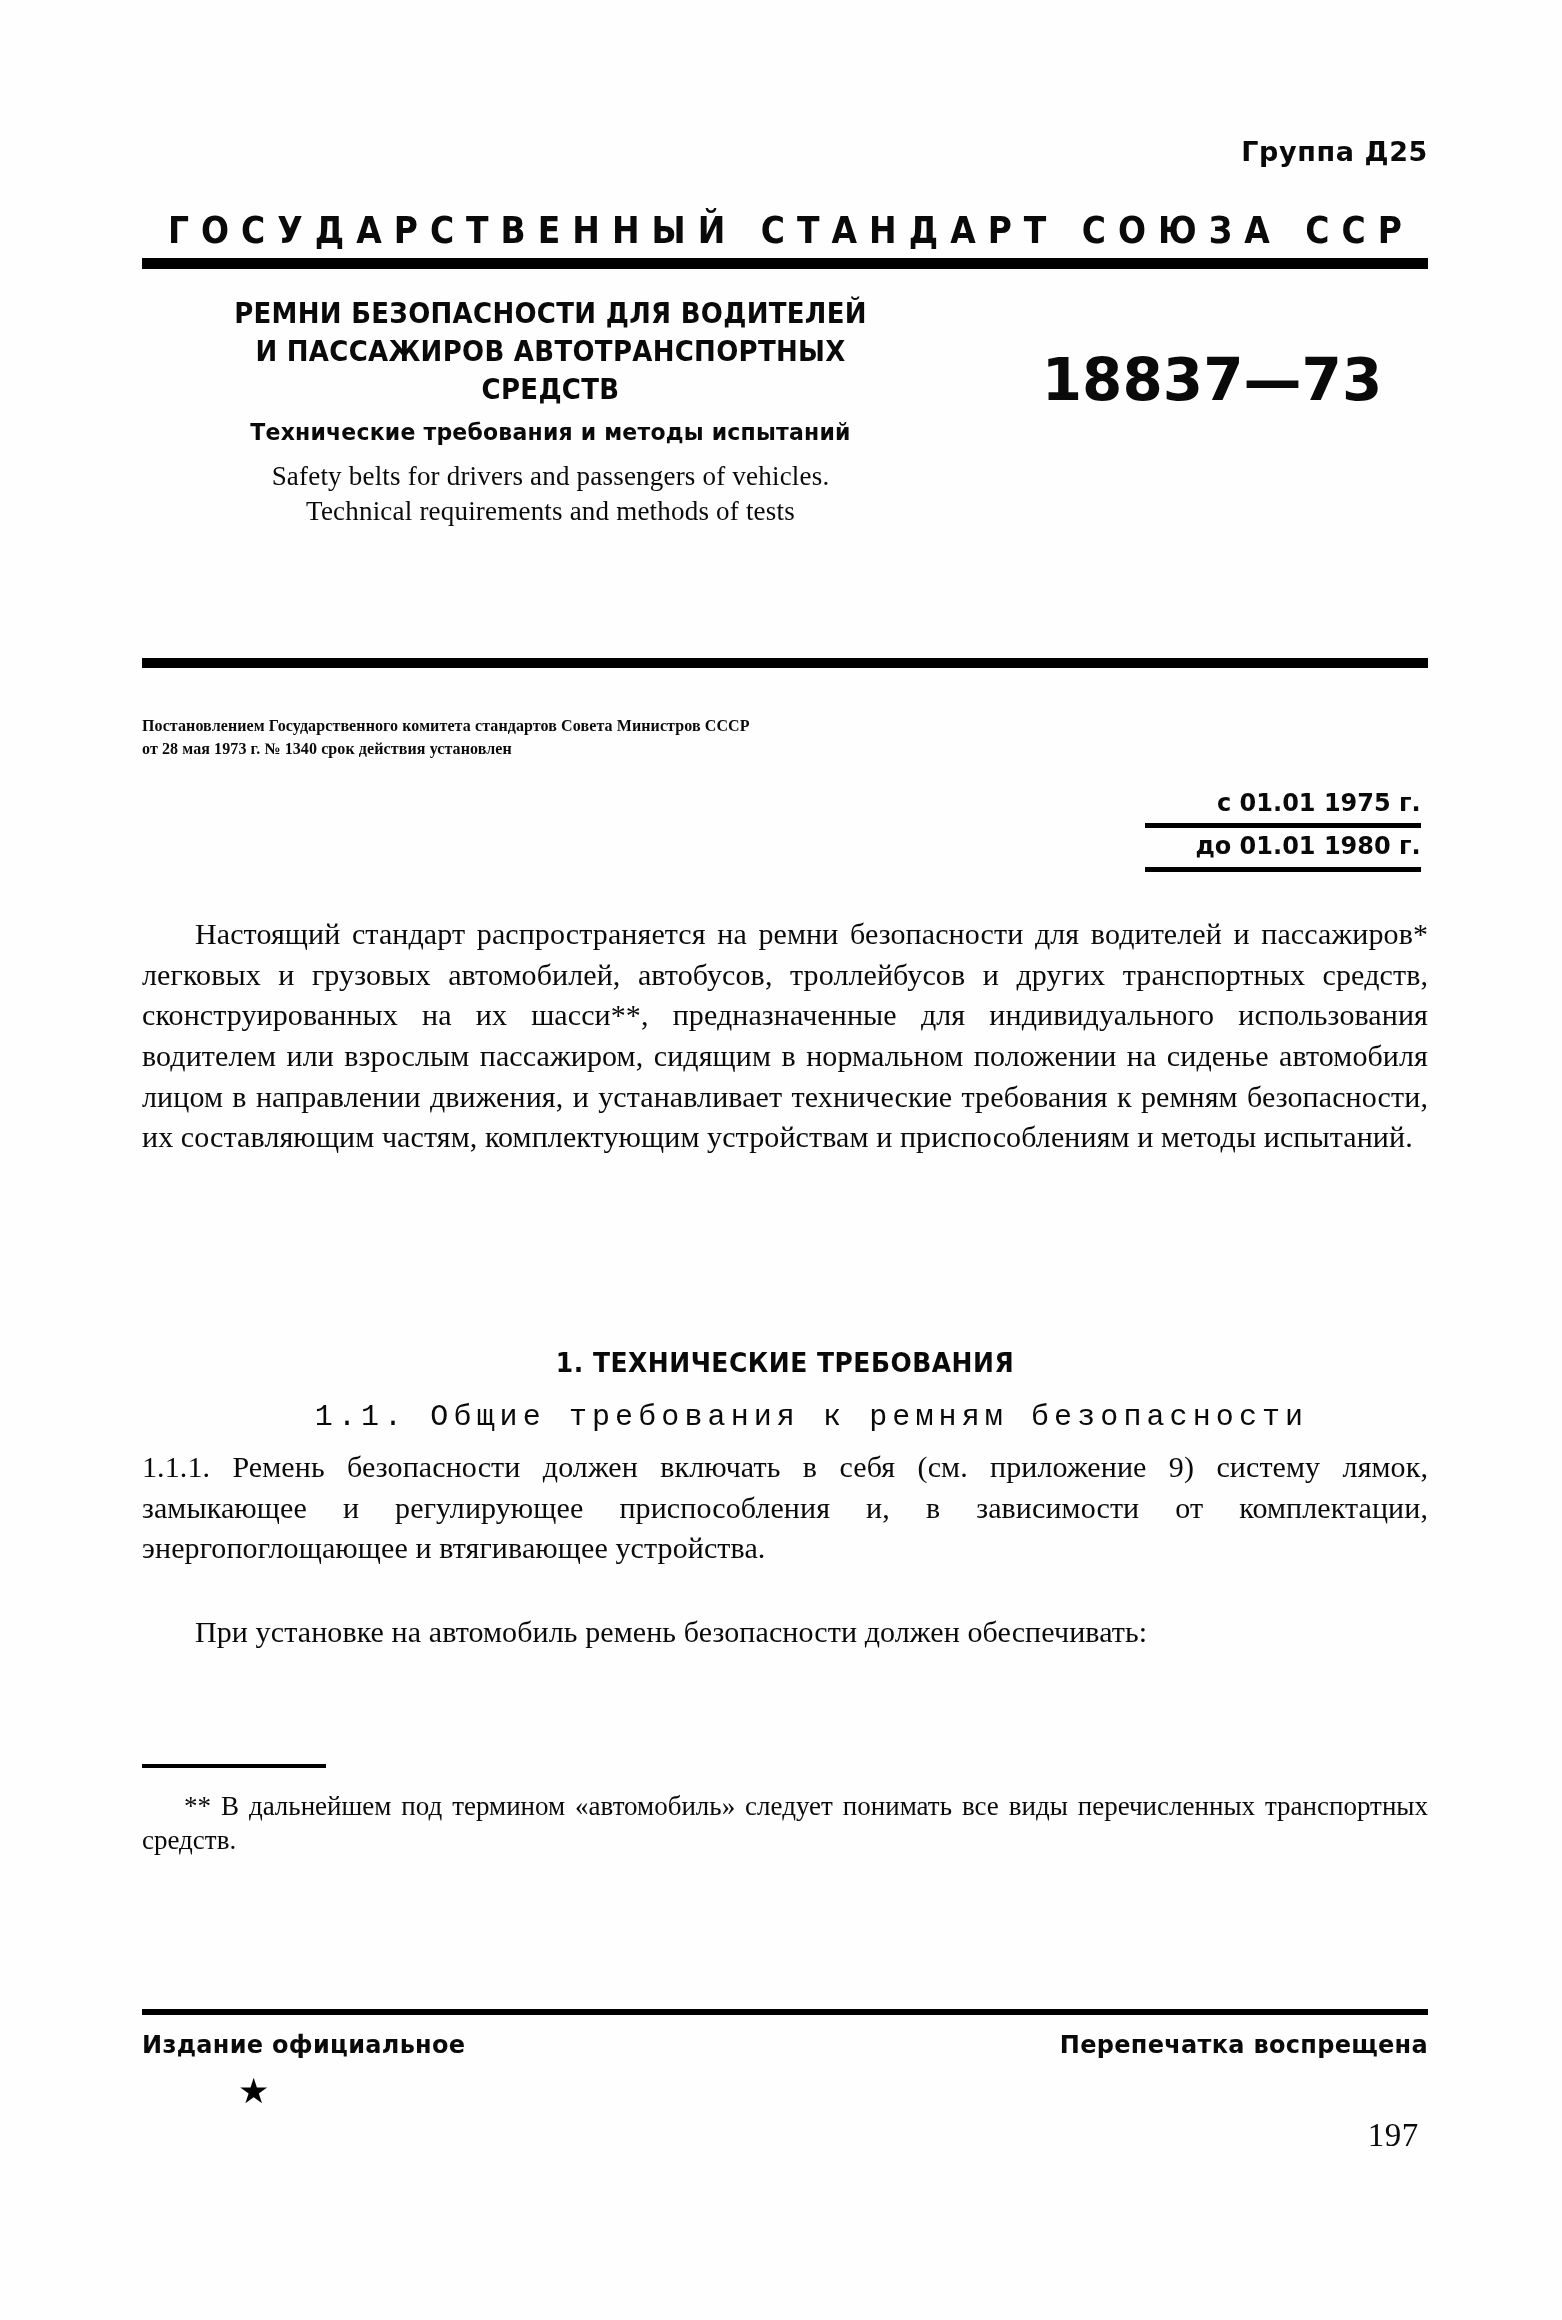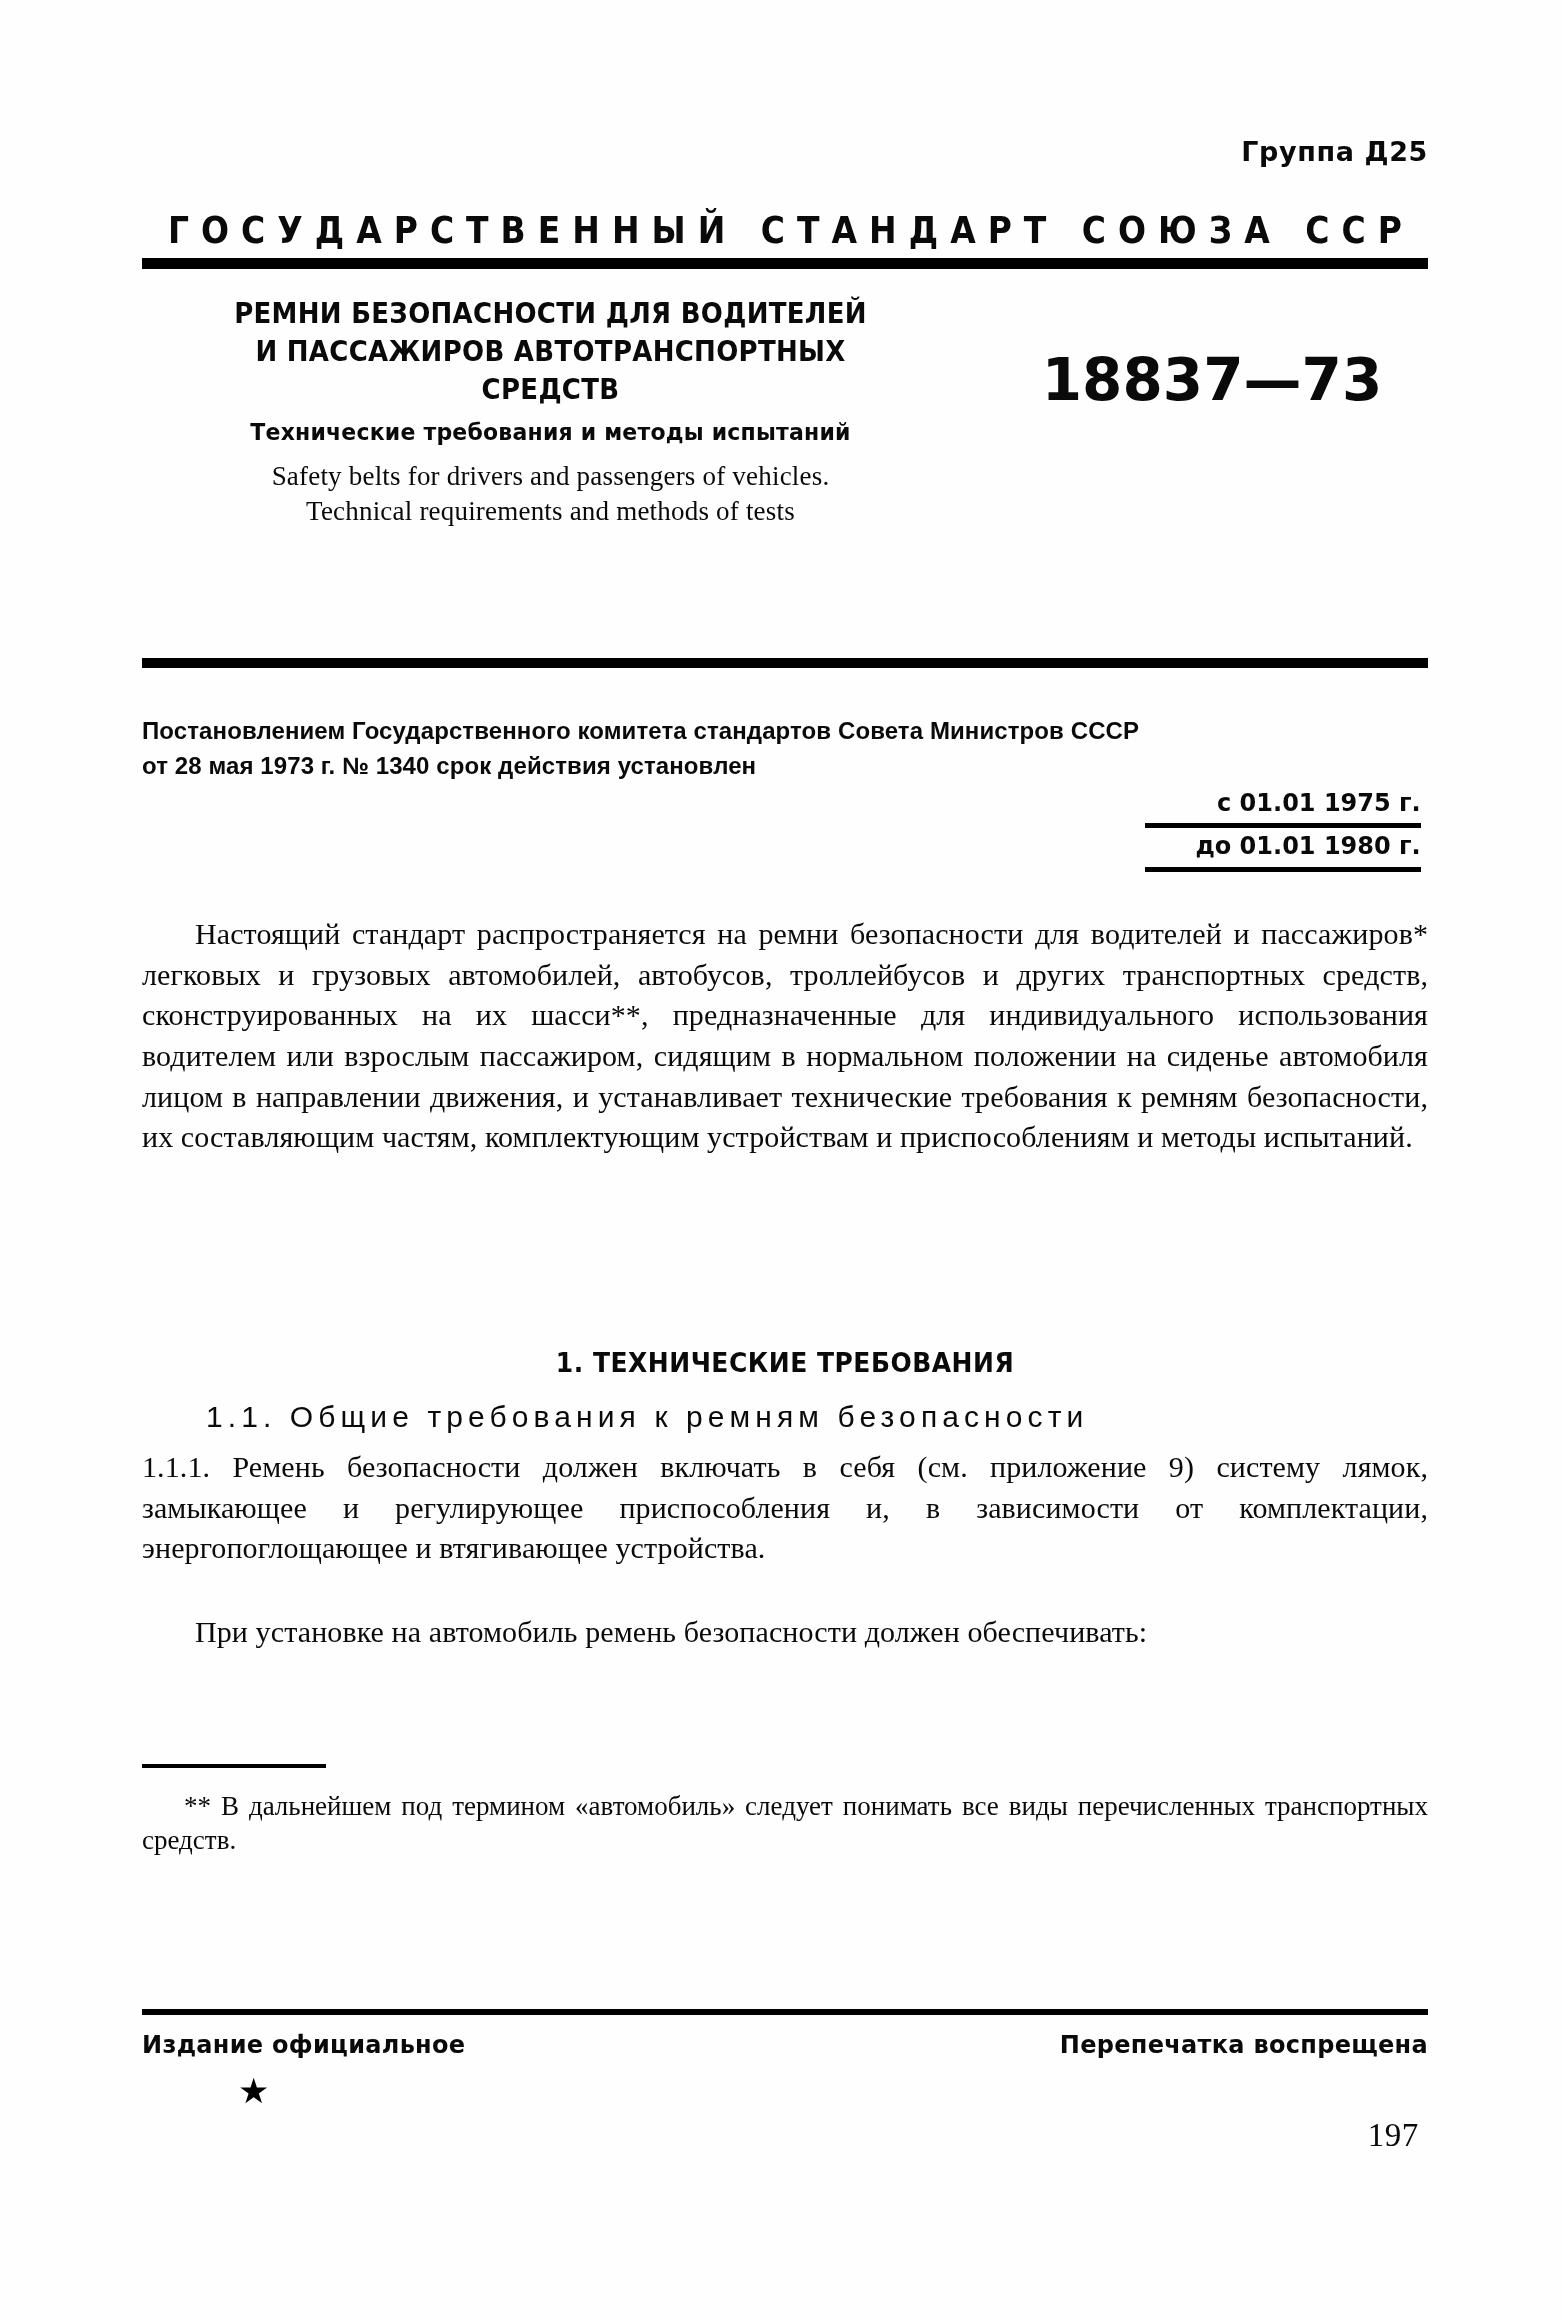--- a/index.html
+++ b/index.html
@@ -141,23 +141,23 @@
     top: 658px;
     width: 1286px;
     height: 10px;
     background: #000;
   }
   .decree {
     position: absolute;
     left: 0;
     top: 714px;
     width: 1286px;
-    font-family: Liberation Sans, sans-serif;
-    font-weight: bold;
-    font-size: 24px;
+    font-family: Liberation Serif, serif;
+    font-weight: bold;
+    font-size: 16px;
     line-height: 1.45;
     letter-spacing: 0.1px;
   }
   .dates {
     position: absolute;
     right: 7.3px;
     top: 788px;
     width: 386px;
     text-align: right;
     font-family: "DejaVu Sans", "Liberation Sans", sans-serif;
@@ -205,28 +205,29 @@
     font-family: "DejaVu Sans", "Liberation Sans", sans-serif;
     font-weight: bold;
     font-size: 25px;
     letter-spacing: 0.5px;
     transform: scaleY(1.05);
     transform-origin: top center;
   }
 
   .sub-head {
     position: absolute;
-    left: 11px;
+    left: 0;
     top: 1400px;
     width: 1286px;
-    font-family: Liberation Sans, sans-serif;
+    font-family: Liberation Mono, monospace;
     font-size: 30px;
     text-indent: 53px;
     letter-spacing: 5.1px;
     white-space: nowrap;
+    text-align: center;
   }
 
   #para-111 { top: 1447px; }
   #para-install { top: 1612px; }
 
   
   .fn-rule {
     position: absolute;
     left: 0;
     top: 1764px;

